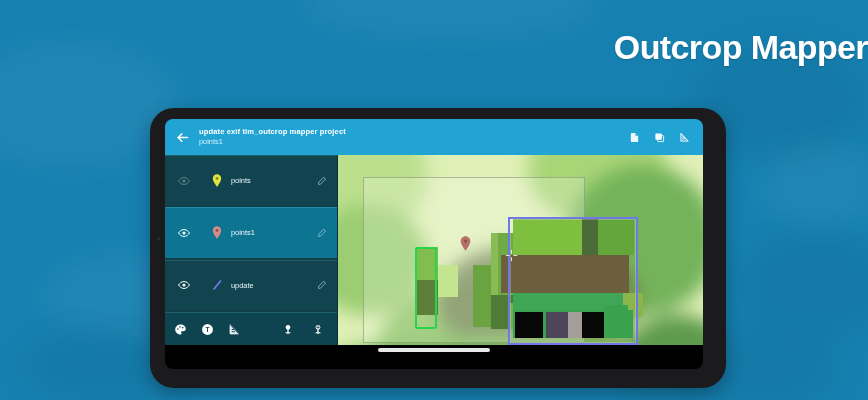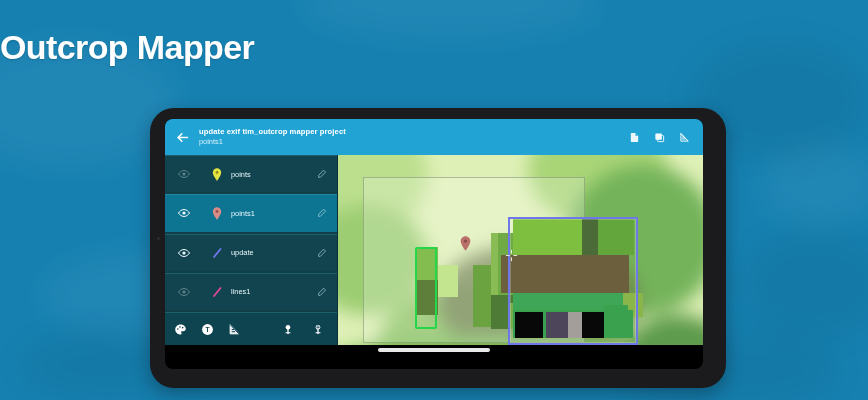--- a/index.html
+++ b/index.html
@@ -15,21 +15,21 @@
     position:absolute;inset:0;
     background:#1681b1;
   }
   .bg .blob{position:absolute;border-radius:50%;filter:blur(14px);}
   .bg .lt{background:rgba(255,255,255,.045);}
   .bg .dk{background:rgba(0,0,0,.055);}
 
   
   .headline{
     position:absolute;left:0;right:0;top:28px;
-    text-align:left;
+    text-align:right;
     color:#ffffff;
     font-size:34px;
     font-weight:bold;
     letter-spacing:-0.6px;
     text-shadow:0 1px 2px rgba(0,0,0,.18);
   }
 
   
   .phone{
     position:absolute;left:150px;top:108px;
@@ -302,39 +302,20 @@
                   </svg>
                 </div>
                 <div class="lname">update</div>
                 <div class="pen">
                   <svg width="10" height="10" viewBox="0 0 24 24" fill="none" stroke="currentColor" stroke-width="2.1" stroke-linecap="round" stroke-linejoin="round">
                     <path d="M16.5 3.5l4 4L8 20H4v-4z"></path>
                   </svg>
                 </div>
               </div>
 
-              <div class="layer">
-                <div class="eye off">
-                  <svg width="12" height="12" viewBox="0 0 24 24" fill="currentColor">
-                    <path d="M12 5C6.5 5 2.5 9.5 1 12c1.5 2.5 5.5 7 11 7s9.5-4.5 11-7c-1.5-2.5-5.5-7-11-7z" fill="none" stroke="currentColor" stroke-width="2"></path>
-                    <circle cx="12" cy="12" r="3.2"></circle>
-                  </svg>
-                </div>
-                <div class="lsym">
-                  <svg width="12" height="12" viewBox="0 0 24 24" stroke="#e0479b" stroke-width="3.6" stroke-linecap="round">
-                    <line x1="19" y1="4" x2="6" y2="20"></line>
-                  </svg>
-                </div>
-                <div class="lname">lines1</div>
-                <div class="pen">
-                  <svg width="10" height="10" viewBox="0 0 24 24" fill="none" stroke="currentColor" stroke-width="2.1" stroke-linecap="round" stroke-linejoin="round">
-                    <path d="M16.5 3.5l4 4L8 20H4v-4z"></path>
-                  </svg>
-                </div>
-              </div>
 
 
             </div>
 
             <div class="toolbar">
               <div class="tgrp">
                 <div class="tb">
                   <svg width="13" height="13" viewBox="0 0 24 24" fill="currentColor">
                     <path d="M12 2.6C6.6 2.6 2.3 6.7 2.3 11.8c0 5.1 4.3 9.2 9.7 9.2 1.2 0 2-.8 2-1.8 0-.5-.2-.9-.5-1.2-.3-.3-.5-.7-.5-1.2 0-1 .8-1.8 1.9-1.8h2.2c3 0 4.6-1.6 4.6-4.5 0-4.4-4.3-7.9-9.7-7.9z"></path>
                     <circle cx="7" cy="11" r="1.5" fill="#0e4350"></circle>

